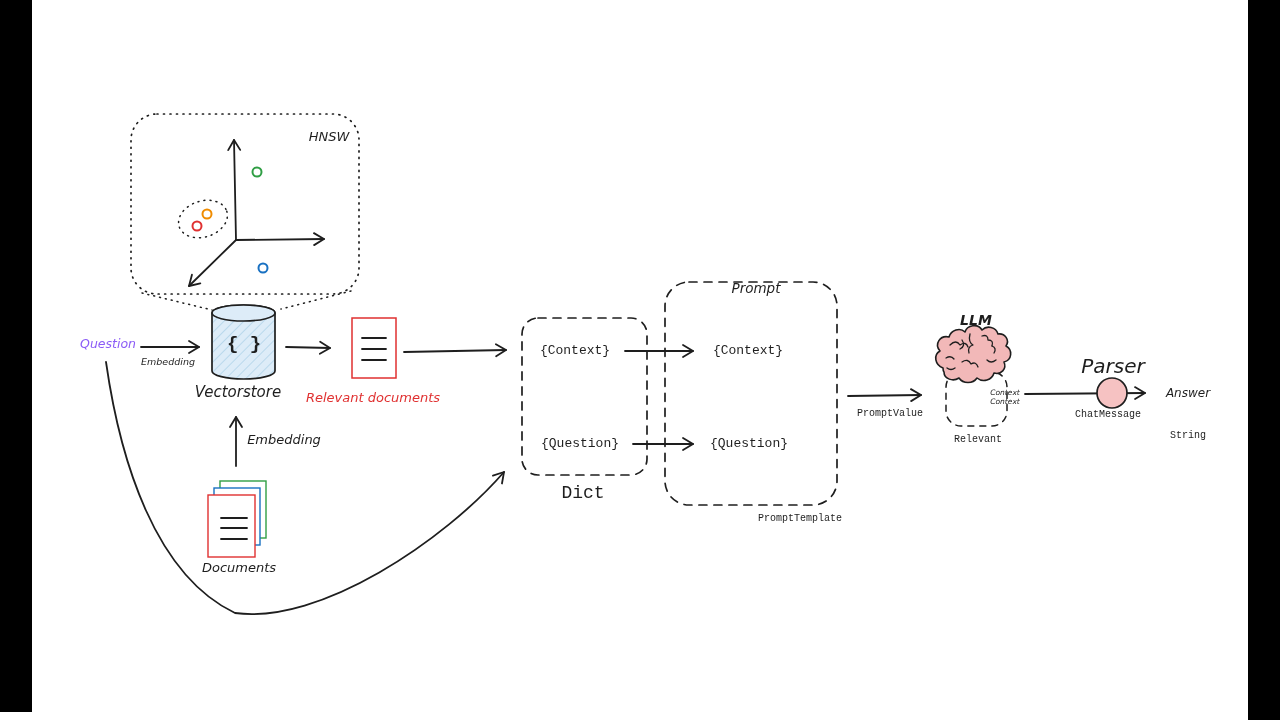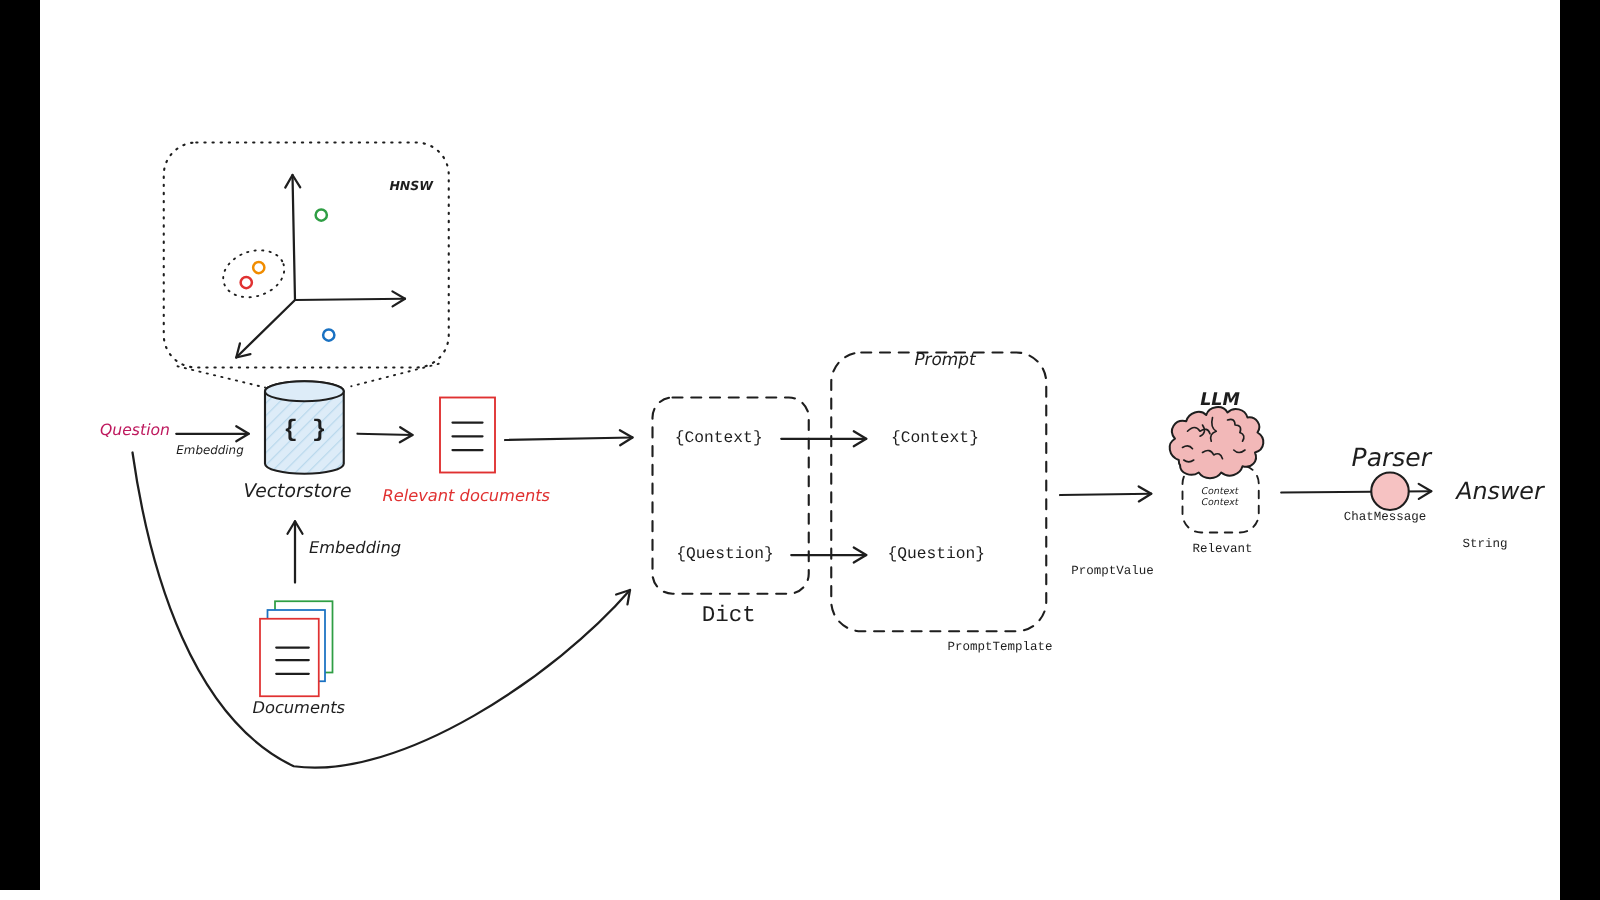--- a/index.html
+++ b/index.html
@@ -5,21 +5,21 @@
   html,body{margin:0;padding:0;background:#ffffff;}
   #stage{position:relative;width:1280px;height:720px;background:#ffffff;overflow:hidden;
          font-family:"DejaVu Sans",sans-serif;}
   .pillar{position:absolute;top:0;background:#000;}
   #bar-left{left:0;width:32px;height:712px;}
   #bar-right{right:0;width:32px;height:720px;}
   #art{position:absolute;left:0;top:0;}
   .label{position:absolute;transform:translate(-50%,-50%);white-space:nowrap;color:#1e1e1e;line-height:1.15;}
   .hand{font-family:"DejaVu Sans",sans-serif;font-style:italic;font-weight:500;}
   .mono{font-family:"Liberation Mono","DejaVu Sans Mono",monospace;font-style:normal;}
-  .ctxwin{text-align:center;}
+  .ctxwin{text-align:center;margin-left:29px;}
   .ctxwin span{display:block;}
 </style>
 </head>
 <body>
 
 <div id="stage">
 
   <svg id="art" width="1280" height="720" viewBox="0 0 1280 720">
     <defs>
       <marker id="ah" markerUnits="userSpaceOnUse" markerWidth="18" markerHeight="18" refX="13" refY="9" orient="auto">
@@ -106,42 +106,42 @@
       <rect x="214" y="488" width="46" height="57" fill="#ffffff" stroke="#1971c2" stroke-width="1.4"></rect>
       <rect x="208" y="495" width="47" height="62" fill="#ffffff" stroke="#e03131" stroke-width="1.4"></rect>
       <path d="M221,518 L247,518 M221,528 L247,528 M221,539 L247,539" stroke="#1e1e1e" stroke-width="1.8"></path>
     </g>
 
     <path d="M236,466 L236,417" fill="none" stroke="#1e1e1e" stroke-width="1.8" stroke-linecap="round" marker-end="url(#ah)"></path>
 
     <path d="M106,362 C120,460 155,575 235,613 C320,625 445,540 504,472" fill="none" stroke="#1e1e1e" stroke-width="1.8" stroke-linecap="round" marker-end="url(#ah)"></path>
   </svg>
 
-  <div class="label hand" style="left:329px;top:150px;font-size:10px;font-weight:700;">HNSW</div>
-  <div class="label hand" style="left:108px;top:344px;font-size:12.5px;color:#be185d;">Question</div>
+  <div class="label hand" style="left:329px;top:137px;font-size:13px;font-weight:400;">HNSW</div>
+  <div class="label hand" style="left:108px;top:344px;font-size:12.5px;color:#8b5cf6;">Question</div>
   <div class="label hand" style="left:168px;top:362px;font-size:9.5px;">Embedding</div>
   <div class="label mono" style="left:244px;top:345px;font-size:19px;font-weight:700;">{ }</div>
   <div class="label hand" style="left:238px;top:393px;font-size:15px;">Vectorstore</div>
   <div class="label hand" style="left:373px;top:398px;font-size:13px;color:#e03131;">Relevant documents</div>
   <div class="label mono" style="left:575px;top:351px;font-size:13px;">{Context}</div>
   <div class="label mono" style="left:580px;top:444px;font-size:13px;">{Question}</div>
   <div class="label mono" style="left:583px;top:493px;font-size:18px;">Dict</div>
   <div class="label hand" style="left:756px;top:267px;font-size:13.5px;margin-top:22px;">Prompt</div>
   <div class="label mono" style="left:748px;top:351px;font-size:13px;">{Context}</div>
   <div class="label mono" style="left:749px;top:444px;font-size:13px;">{Question}</div>
   <div class="label mono" style="left:800px;top:519px;font-size:10px;">PromptTemplate</div>
-  <div class="label mono" style="left:890px;top:414px;font-size:10px;margin-top:44px;">PromptValue</div>
+  <div class="label mono" style="left:890px;top:414px;font-size:10px;">PromptValue</div>
   <div class="label hand" style="left:976px;top:320px;font-size:14px;font-weight:700;">LLM</div>
   <div class="label hand ctxwin" style="left:976px;top:398px;font-size:7.5px;">
     <span>Context</span>
     <span>Context</span>
   </div>
   <div class="label mono" style="left:978px;top:440px;font-size:10px;">Relevant</div>
   <div class="label mono" style="left:1108px;top:415px;font-size:10px;">ChatMessage</div>
   <div class="label hand" style="left:1113px;top:366px;font-size:20px;">Parser</div>
-  <div class="label hand" style="left:1188px;top:394px;font-size:19px;margin-left:12px;">Answer</div>
+  <div class="label hand" style="left:1188px;top:394px;font-size:12px;">Answer</div>
   <div class="label mono" style="left:1188px;top:436px;font-size:10px;">String</div>
   <div class="label hand" style="left:239px;top:568px;font-size:13px;">Documents</div>
   <div class="label hand" style="left:284px;top:440px;font-size:13px;">Embedding</div>
 
   <div id="bar-left" class="pillar"></div>
   <div id="bar-right" class="pillar"></div>
 </div>
 
 </body></html>

